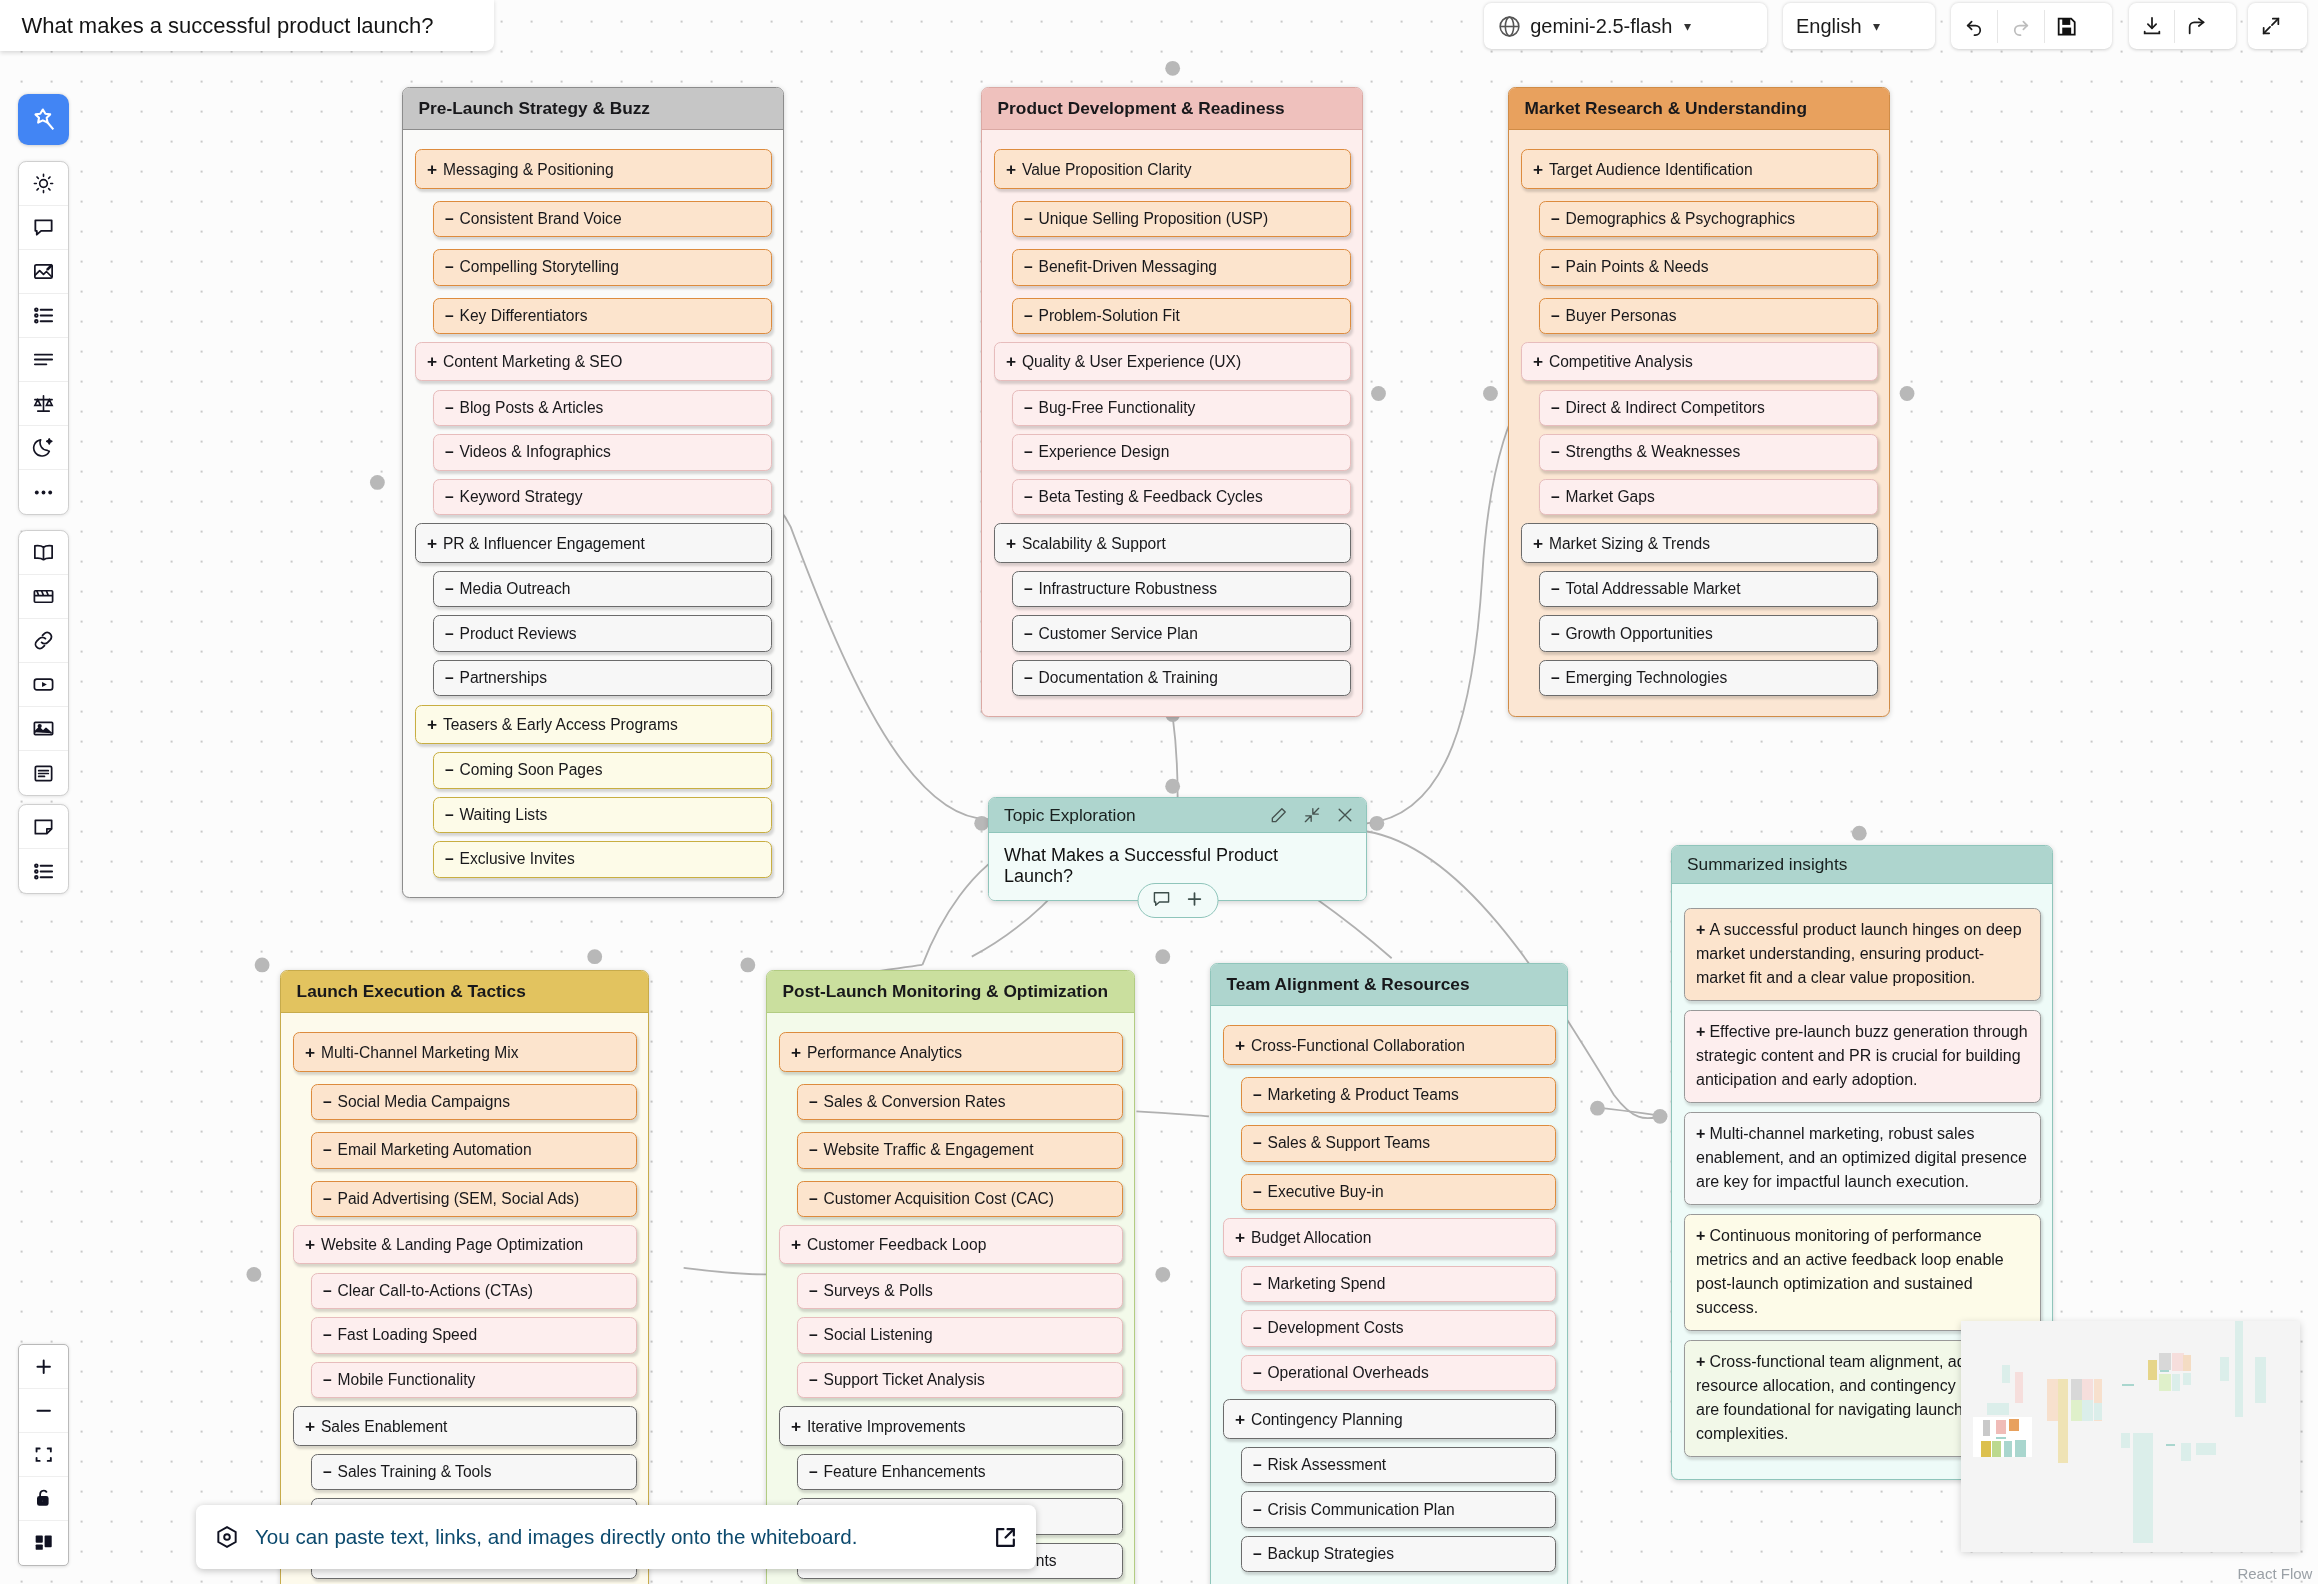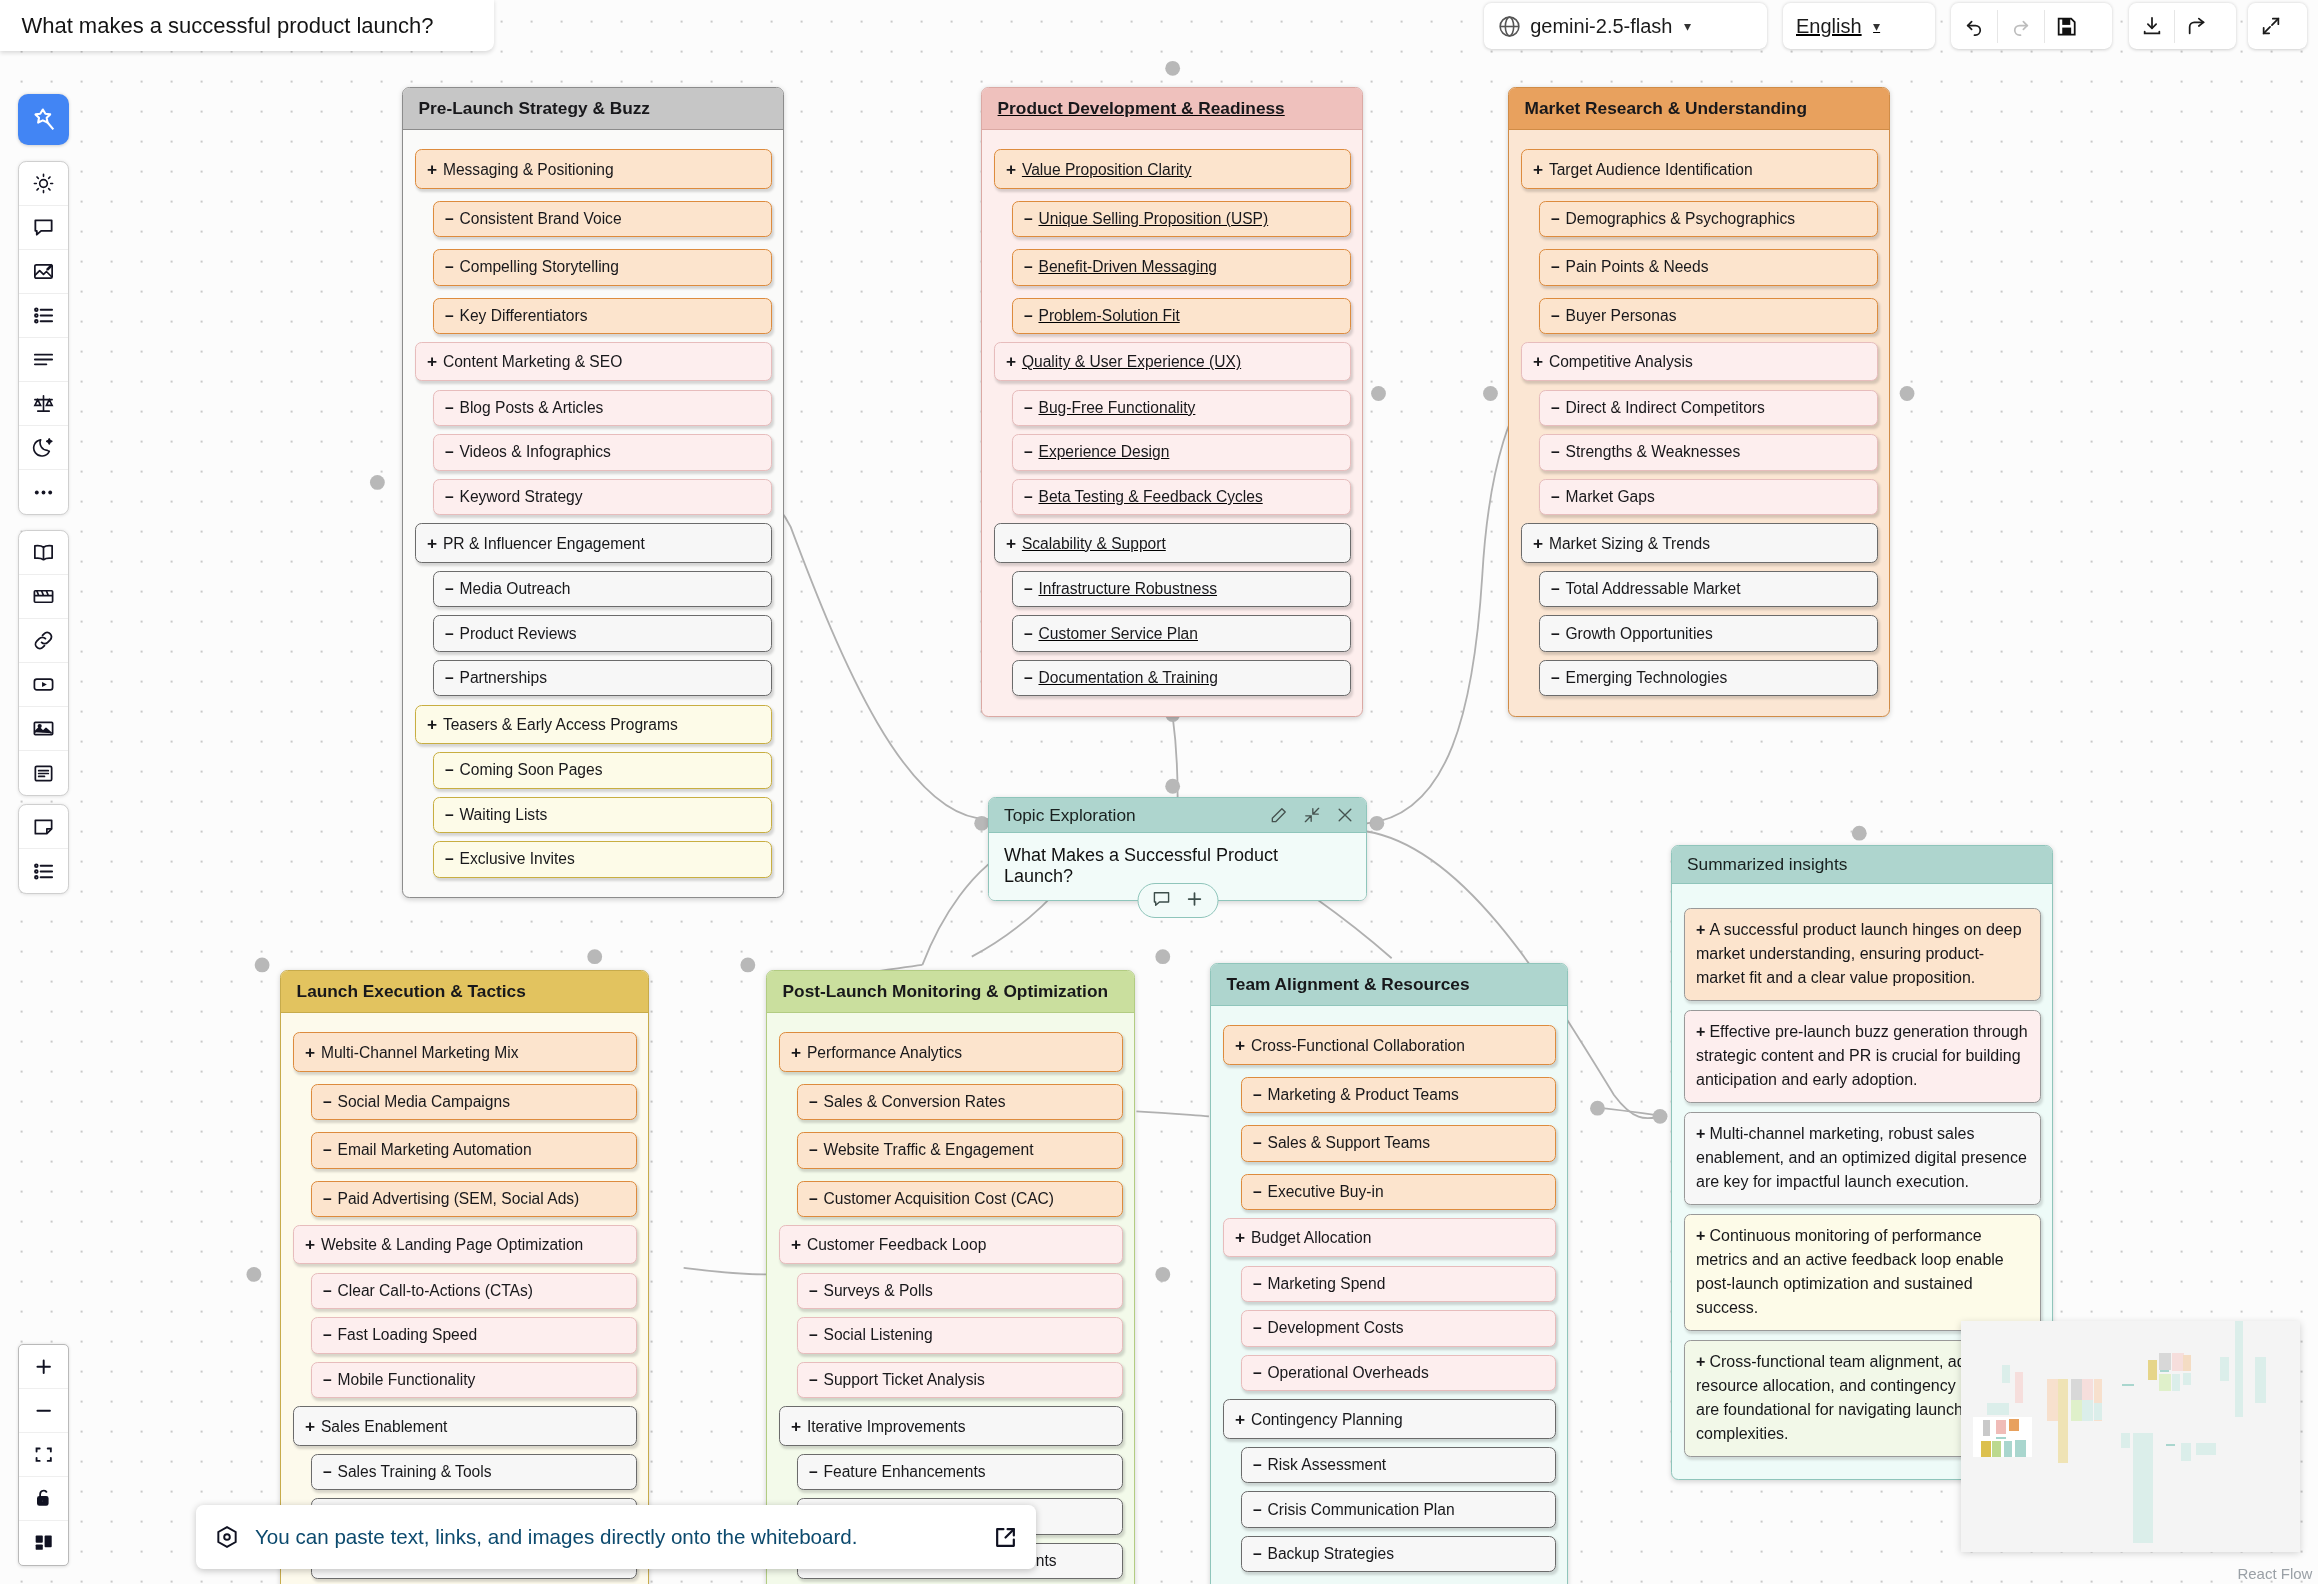--- a/index.html
+++ b/index.html
@@ -291,21 +291,21 @@
           <circle cx="12" cy="12" r="9"></circle>
             <ellipse cx="12" cy="12" rx="4" ry="9"></ellipse>
             <path d="M3 12h18"></path>
         </svg>
       </span>
       <span>gemini-2.5-flash</span>
       <span class="chev">▾</span>
     </div>
   </div>
 
-  <div class="tr-group" style="left:1783px; width:152px;text-decoration:underline;">
+  <div class="tr-group" style="left:1783px; width:152px;">
     <div class="tr-btn">
       <span>English</span>
       <span class="chev">▾</span>
     </div>
   </div>
 
   <div class="tr-group" style="left:1951px; width:161px;">
     <div class="tr-btn" style="padding:0 11.5px">
       <span class="ico">
         <svg width="23" height="23" viewBox="0 0 24 24" fill="none" stroke="#1b1b1b" stroke-width="1.8" stroke-linecap="round">
@@ -534,21 +534,21 @@
           <div class="node lvl1 v-grey"><span class="sign">+</span><span>PR &amp; Influencer Engagement</span></div>
           <div class="node lvl2 v-grey"><span class="sign">–</span><span>Media Outreach</span></div>
           <div class="node lvl2 v-grey"><span class="sign">–</span><span>Product Reviews</span></div>
           <div class="node lvl2 v-grey"><span class="sign">–</span><span>Partnerships</span></div>
           <div class="node lvl1 v-yellow"><span class="sign">+</span><span>Teasers &amp; Early Access Programs</span></div>
           <div class="node lvl2 v-yellow"><span class="sign">–</span><span>Coming Soon Pages</span></div>
           <div class="node lvl2 v-yellow"><span class="sign">–</span><span>Waiting Lists</span></div>
           <div class="node lvl2 v-yellow"><span class="sign">–</span><span>Exclusive Invites</span></div>
         </div>
       </div>
-      <div class="card" style="left: 981px; top: 87px; width: 382px; background: rgb(253, 238, 237); border: 1.2px solid rgb(219, 169, 164); text-decoration: underline;">
+      <div class="card" style="left: 981px; top: 87px; width: 382px; background: rgb(253, 238, 237); border: 1.2px solid rgb(219, 169, 164);">
         <div class="card-head" style="background: rgb(239, 193, 189); border-bottom: 0.8px solid rgb(219, 169, 164);">Product Development &amp; Readiness</div>
         <div class="card-body">
           <div class="node lvl1 v-orange"><span class="sign">+</span><span>Value Proposition Clarity</span></div>
           <div class="node lvl2 v-orange"><span class="sign">–</span><span>Unique Selling Proposition (USP)</span></div>
           <div class="node lvl2 v-orange"><span class="sign">–</span><span>Benefit-Driven Messaging</span></div>
           <div class="node lvl2 v-orange"><span class="sign">–</span><span>Problem-Solution Fit</span></div>
           <div class="node lvl1 v-pinkish"><span class="sign">+</span><span>Quality &amp; User Experience (UX)</span></div>
           <div class="node lvl2 v-pinkish"><span class="sign">–</span><span>Bug-Free Functionality</span></div>
           <div class="node lvl2 v-pinkish"><span class="sign">–</span><span>Experience Design</span></div>
           <div class="node lvl2 v-pinkish"><span class="sign">–</span><span>Beta Testing &amp; Feedback Cycles</span></div>

